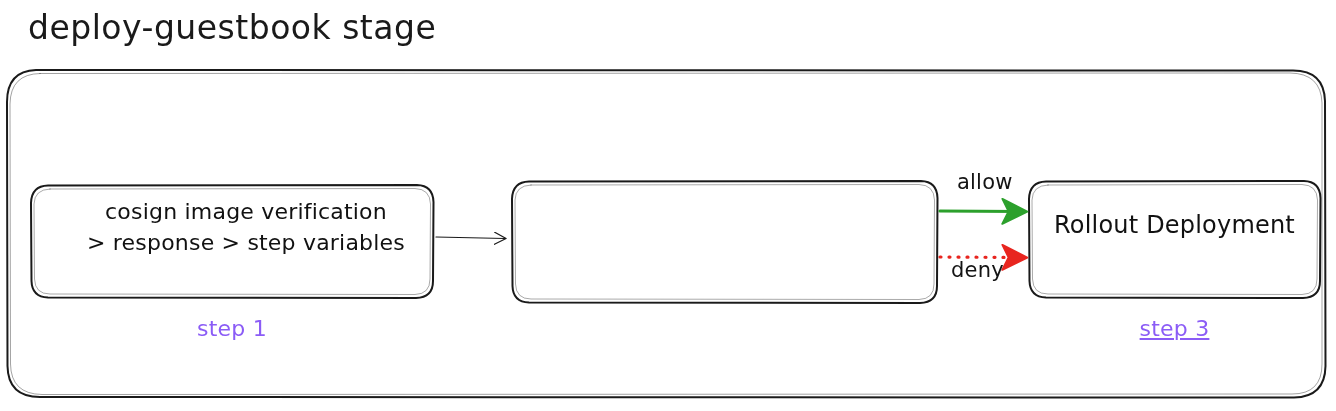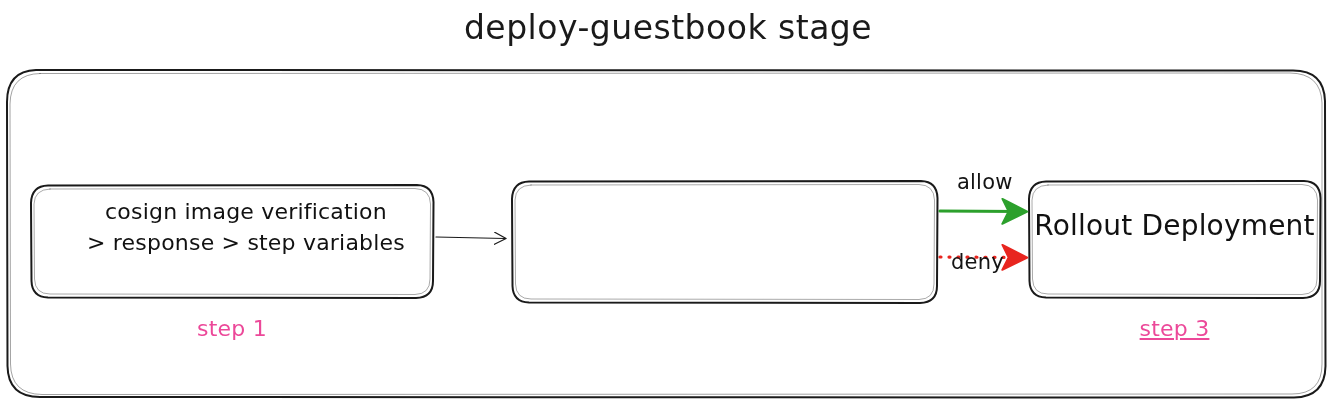--- a/index.html
+++ b/index.html
@@ -39,59 +39,60 @@
     color: #1a1a1a;
     position: absolute;
     white-space: nowrap;
     transform-origin: left top;
   }
 
   #stage-title {
     left: 0;
     right: 0;
     top: 8px;
-    text-align: center;
+    text-align: left;
     font-size: 33px;
     line-height: 40px;
     letter-spacing: 0.5px;
     white-space: normal;
+    padding-left: 28px;
   }
 
   .node-text {
     position: absolute;
     text-align: center;
     font-size: 22px;
     line-height: 31px;
     color: #111111;
   }
   .node-text .tline { display: block; }
 
   #node1-text { left: 31px;  top: 196px; width: 430px; }
   #node2-text { left: 505px; top: 188px; width: 440px; }
-  #node3-text { left: 1029px; top: 210px; width: 291px; font-size: 28px; }
+  #node3-text { left: 1029px; top: 210px; width: 291px; font-size: 24px; }
 
   .step-label {
     position: absolute;
     text-align: center;
     font-size: 22px;
     line-height: 28px;
-    color: #ec4899;
+    color: #8b5cf6;
   }
   #step1-label { left: 31px;  top: 315px; width: 402px; }
   #step2-label { left: 512px; top: 315px; width: 425px; }
   #step3-label { left: 1029px; top: 315px; width: 291px; text-decoration: underline; }
 
   .edge-label {
     position: absolute;
     font-size: 21px;
     line-height: 25px;
     color: #141414;
   }
   #allow-label { left: 957px; top: 170px; text-align: center; }
-  #deny-label  { left: 951px; top: 250px; }
+  #deny-label  { left: 951px; top: 258px; }
 </style>
 </head>
 <body>
 
 <div id="diagram-root">
 
   <div id="stage-title" class="hand">deploy-guestbook stage</div>
 
   <svg id="sketch-layer" viewBox="0 0 1336 411" width="1336" height="411" xmlns="http://www.w3.org/2000/svg">
     <defs>

